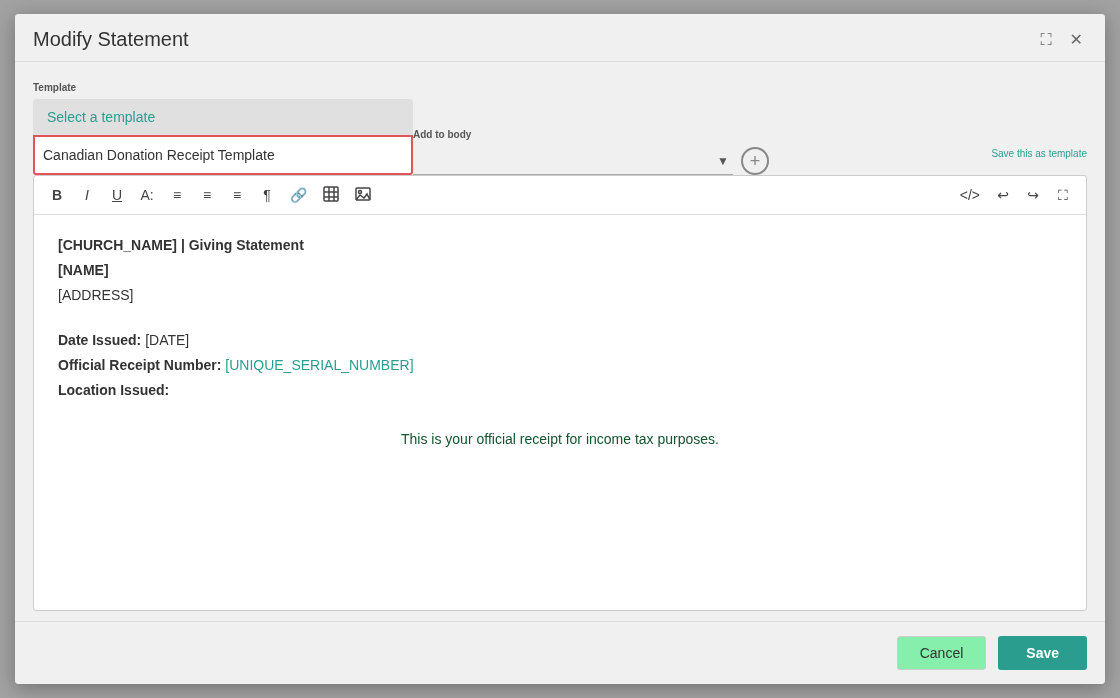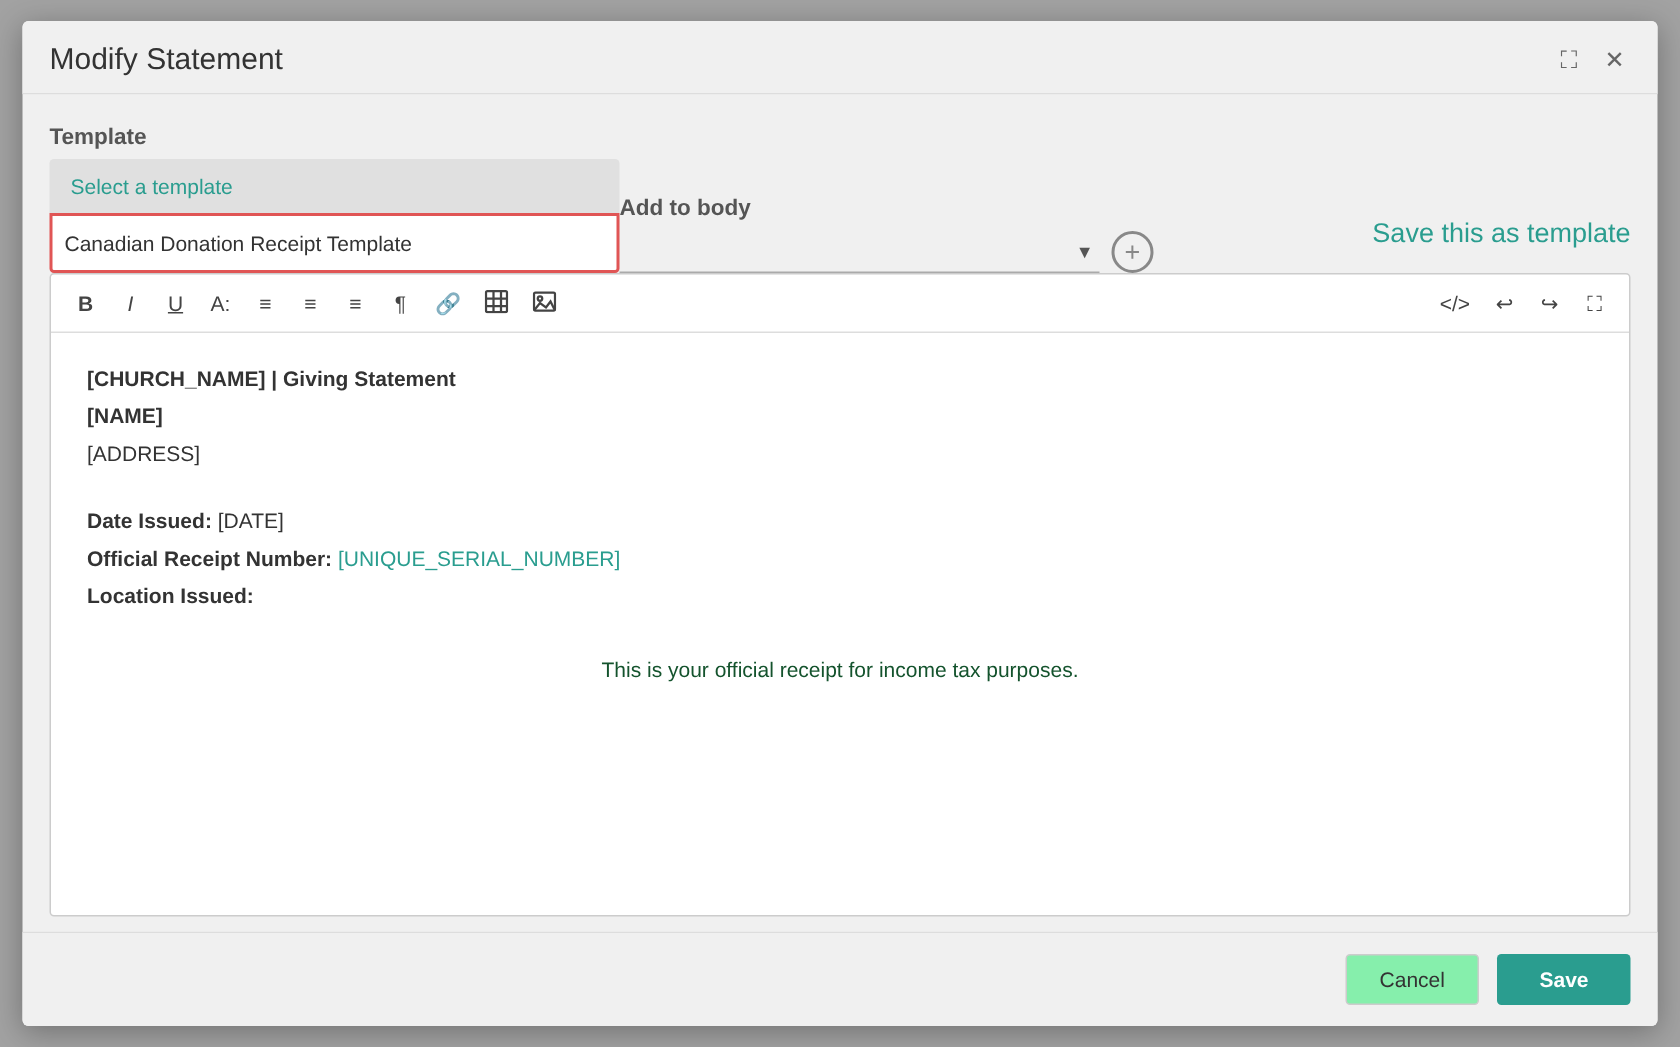--- a/index.html
+++ b/index.html
@@ -66,21 +66,21 @@
       overflow: hidden;
       display: flex;
       flex-direction: column;
     }
     .template-section {
       display: flex;
       flex-direction: column;
       position: relative;
     }
     .field-label {
-      font-size: 15px;
+      font-size: 10px;
       font-weight: bold;
       color: #555;
       margin-bottom: 6px;
     }
     .dropdown-container {
       position: relative;
       width: 380px;
     }
     .select-template-btn {
       display: block;
@@ -147,21 +147,21 @@
       cursor: pointer;
       display: flex;
       align-items: center;
       justify-content: center;
       font-size: 18px;
       color: #888;
       line-height: 1;
     }
     .save-template-link {
       color: #2a9d8f;
-      font-size: 18px;
+      font-size: 10px;
       cursor: pointer;
       text-decoration: none;
       margin-left: auto;
       align-self: flex-end;
       padding-bottom: 16px;
     }
     .top-row {
       display: flex;
       align-items: flex-end;
       justify-content: space-between;

